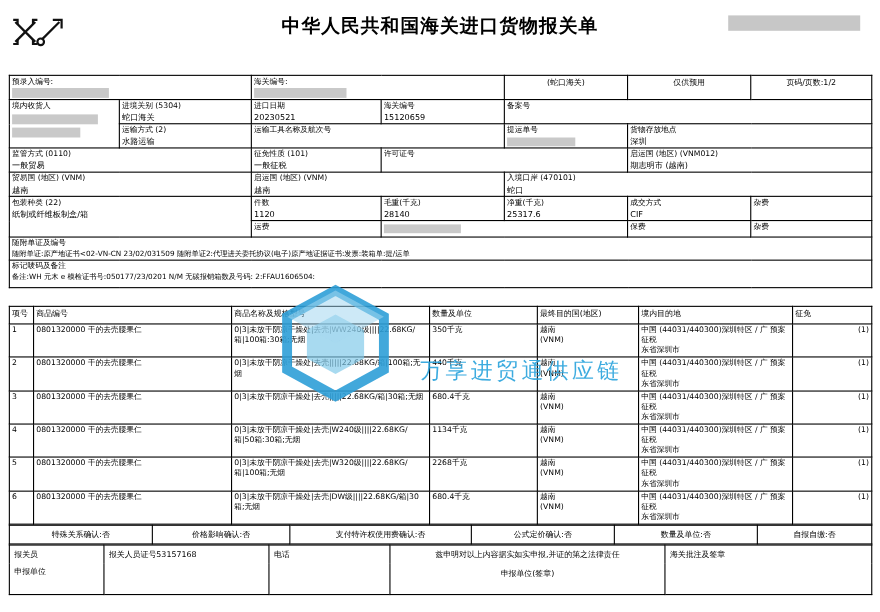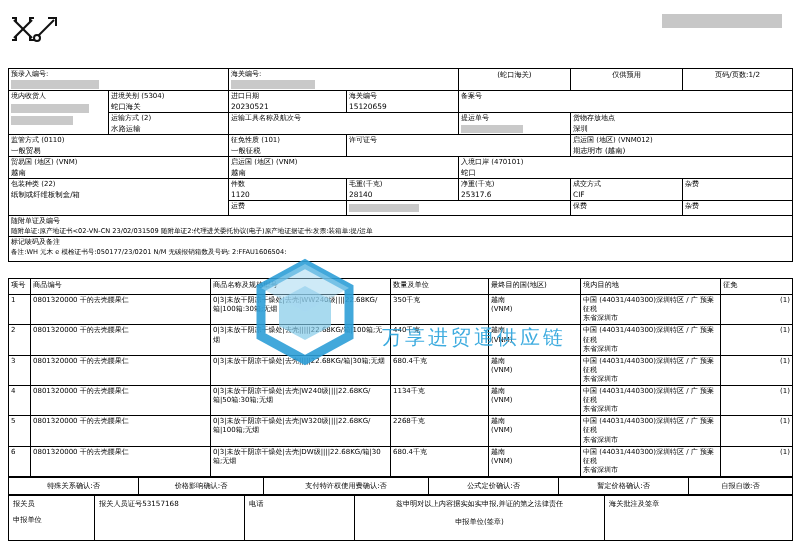--- a/index.html
+++ b/index.html
@@ -77,20 +77,21 @@
         <path d="M26 4 l-4 0 0 4" stroke-width="2"></path>
         <path d="M4 26 l4 0 0 -4" stroke-width="2"></path>
         <path d="M26 26 l-4 0 0 -4" stroke-width="2"></path>
       </g>
       <g stroke="#111" stroke-width="2" fill="none">
         <path d="M30 22 L46 6"></path>
           <circle cx="29" cy="24" r="3"></circle>
         <path d="M40 4 l8 0 0 8"></path>
       </g>
     </svg>
+    <div class="title">中华人民共和国海关进口货物报关单</div>
     <div class="hdr-redact"></div>
   </div>
 
   <table class="main">
     <colgroup>
       <col style="width:100px">
         <col style="width:120px">
       <col style="width:118px">
         <col style="width:112px">
       <col style="width:112px">
@@ -375,21 +376,21 @@
       <col style="width:130px">
         <col style="width:130px">
         <col style="width:104px">
     </colgroup>
     <tbody>
         <tr>
       <td class="center">特殊关系确认:否</td>
       <td class="center">价格影响确认:否</td>
       <td class="center">支付特许权使用费确认:否</td>
       <td class="center">公式定价确认:否</td>
-      <td class="center">暂定价格确认:否</td>
+      <td class="center">数量及单位:否</td>
       <td class="center">自报自缴:否</td>
     </tr>
   </tbody>
     </table>
 
   <table class="foot">
     <colgroup>
       <col style="width:86px">
         <col style="width:150px">
         <col style="width:110px">

